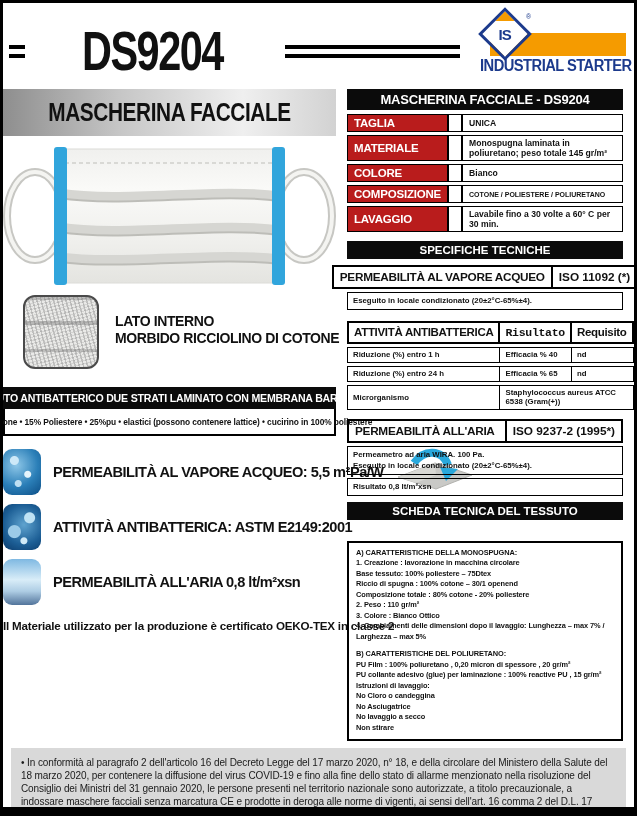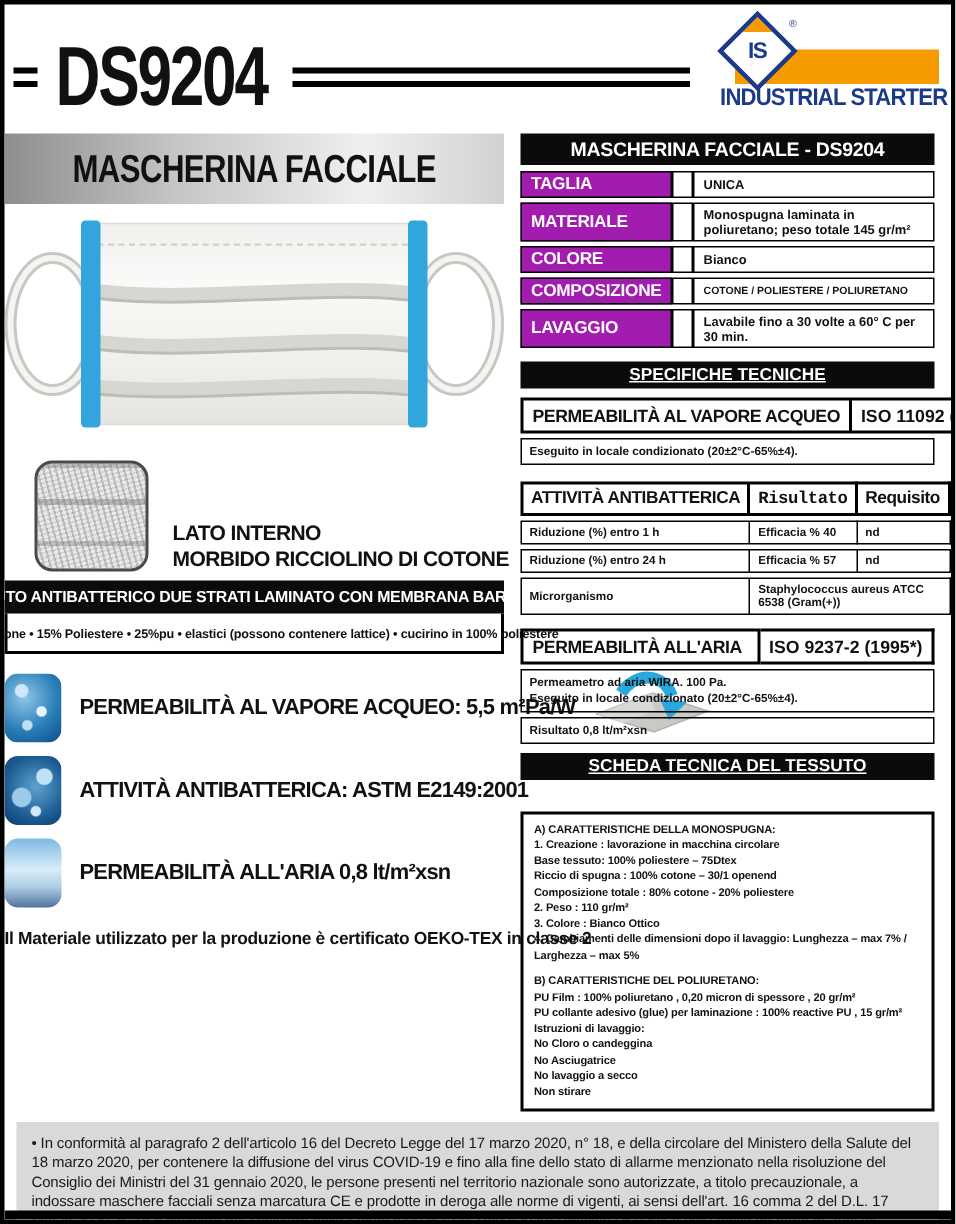--- a/index.html
+++ b/index.html
@@ -2,21 +2,21 @@
 <html><head>
 <meta charset="utf-8">
 <style>
   * { margin:0; padding:0; box-sizing:border-box; }
   html,body { background:#fff; }
   body { font-family:"Liberation Sans", sans-serif; color:#111; }
   .page { position:relative; width:637px; height:816px; border:3px solid #000; background:#fff; overflow:hidden; }
 
   
   .hdr { display:flex; align-items:flex-start; padding:10px 8px 0 6px; height:82px; }
-  .title-row { display:flex; align-items:center; flex:1; margin-top:10px; }
+  .title-row { display:flex; align-items:center; flex:1; margin-top:10px;gap:45px; }
   .dline { height:13px; border-top:4px solid #000; border-bottom:4px solid #000; }
   .dline.short { width:16px; }
   .dline.long { flex:1; margin:0 14px 0 10px; }
   .big-title { font-size:56px; font-weight:700; letter-spacing:-2px; line-height:1;
                transform:scaleX(0.74); transform-origin:left center; display:inline-block; }
   .title-box { width:148px; margin-left:12px; white-space:nowrap; }
 
   .logo { position:relative; width:152px; height:62px; flex:none; }
   .logo-bar { position:absolute; left:16px; top:20px; width:136px; height:23px; background:#F59B00; }
   .logo-diamond { position:absolute; left:12px; top:2px; width:38px; height:38px;
@@ -33,21 +33,21 @@
   .col-left { width:333px; flex:none; }
   .col-right { width:276px; flex:none; }
 
   
   .left-header { height:47px; background:linear-gradient(90deg,#8e8e8e 0%,#c6c6c6 35%,#efefef 72%,#d2d2d2 100%);
                  display:flex; align-items:center; justify-content:center; }
   .left-header span { font-size:26px; font-weight:700; letter-spacing:-0.5px; transform:scaleX(0.8); white-space:nowrap; }
 
   .mask-fig { width:333px; height:150px; margin-top:5px; }
 
-  .inner-row { display:flex; align-items:flex-end; gap:16px; margin:4px 0 6px 20px; height:86px; }
+  .inner-row { display:flex; align-items:flex-start; gap:16px; margin:4px 0 6px 20px; height:86px; }
   .swatch { width:76px; height:74px; border:2px solid #4a4a4a; border-radius:12px; background-color:#e9e9e7;
             background-image:
               linear-gradient(180deg, rgba(110,110,110,.35) 0 3px, transparent 3px 24px, rgba(110,110,110,.4) 24px 28px, transparent 28px 52px, rgba(110,110,110,.35) 52px 55px, transparent 55px),
               repeating-linear-gradient(75deg, rgba(120,120,120,.35) 0 1.5px, transparent 1.5px 4px),
               repeating-linear-gradient(-15deg, rgba(160,160,160,.3) 0 1px, transparent 1px 3px);
             flex:none; }
   .inner-text { margin-top:18px; font-weight:700; font-size:14px; letter-spacing:-0.4px; line-height:1.2; white-space:nowrap; }
 
   .fabric-bar { height:22px; background:#0B0B0B; color:#fff; display:flex; align-items:center; justify-content:center;
                 font-weight:700; font-size:10.6px; letter-spacing:-0.2px; white-space:nowrap; }
@@ -67,30 +67,30 @@
                 radial-gradient(circle at 55% 45%, #5fa3cf, #1d5f96 60%, #0a3a6b); }
   .icon-sky   { background:linear-gradient(180deg,#7fb9e2 0%,#d9edf8 45%,#aecde4 70%,#52749b 100%); }
   .prop-label { font-weight:700; font-size:14.6px; letter-spacing:-0.5px; white-space:nowrap; }
   .prop-art { margin-left:auto; flex:none; }
 
   .cert { margin-top:10px; font-weight:700; font-size:11.6px; letter-spacing:-0.2px; text-align:right; white-space:nowrap; }
 
   
   .black-bar { background:#0B0B0B; color:#fff; text-align:center; font-weight:700; display:flex; align-items:center; justify-content:center; }
   .bar-lg { height:21px; font-size:13px; letter-spacing:-0.2px; }
-  .bar-md { height:18px; font-size:11.5px; margin-top:6px;text-decoration:underline; }
+  .bar-md { height:18px; font-size:11.5px; margin-top:6px; }
 
   table.ptable { width:100%; border-collapse:separate; border-spacing:0 3px; margin-top:1px; }
   table.ptable td { border:1.6px solid #000; padding:2px 6px; font-weight:700; }
-  td.plabel { width:98px; background:#a21caf; color:#fff; font-size:11.5px; letter-spacing:-0.2px; }
+  td.plabel { width:98px; background:#b91c1c; color:#fff; font-size:11.5px; letter-spacing:-0.2px; }
   td.pval { font-size:8.6px; border-left-width:1.6px; }
   td.pval.val-sm { font-size:7px; }
   td.pgap { border:none; width:3px; padding:0; }
 
-  .spec-head { display:flex; margin-top:6px; }
+  .spec-head { display:flex; margin-top:6px;justify-content:center; }
   .spec-head .sl { flex:1.5; border:2px solid #000; padding:3px 6px; font-weight:700; font-size:11.8px; letter-spacing:-0.3px; white-space:nowrap; }
   .spec-head .sr { flex:1; border:2px solid #000; border-left:none; padding:3px 6px; font-weight:700; font-size:11.8px; white-space:nowrap; }
   .spec-sub { margin-top:3px; border:1.3px solid #000; font-weight:700; font-size:7.8px; padding:2px 5px; line-height:1.5; }
 
   table.abtable { width:100%; border-collapse:separate; border-spacing:0 3px; margin-top:8px; }
   table.abtable th { border:2px solid #000; padding:3px 5px; font-weight:700; font-size:11.5px; text-align:center; letter-spacing:-0.3px; white-space:nowrap; }
   table.abtable th + th { border-left:none; }
   table.abtable td { border:1.3px solid #000; padding:2.5px 5px; font-weight:700; font-size:7.8px; text-align:left; }
   table.abtable td + td { border-left:none; }
   .abc1 { width:47%; } .abc2 { width:28%;font-family:Liberation Mono, monospace; } .abc3 { width:25%; }
@@ -243,21 +243,21 @@
           <th class="abc2">Risultato</th>
           <th class="abc3">Requisito</th>
         </tr>
         <tr>
           <td>Riduzione (%) entro 1 h</td>
           <td>Efficacia % 40</td>
           <td>nd</td>
         </tr>
         <tr>
           <td>Riduzione (%) entro 24 h</td>
-          <td>Efficacia % 57</td>
+          <td>Efficacia % 65</td>
           <td>nd</td>
         </tr>
         <tr>
           <td>Microrganismo</td>
           <td colspan="2">Staphylococcus aureus ATCC 6538 (Gram(+))</td>
         </tr>
       </tbody>
         </table>
 
       <div class="spec-head">

